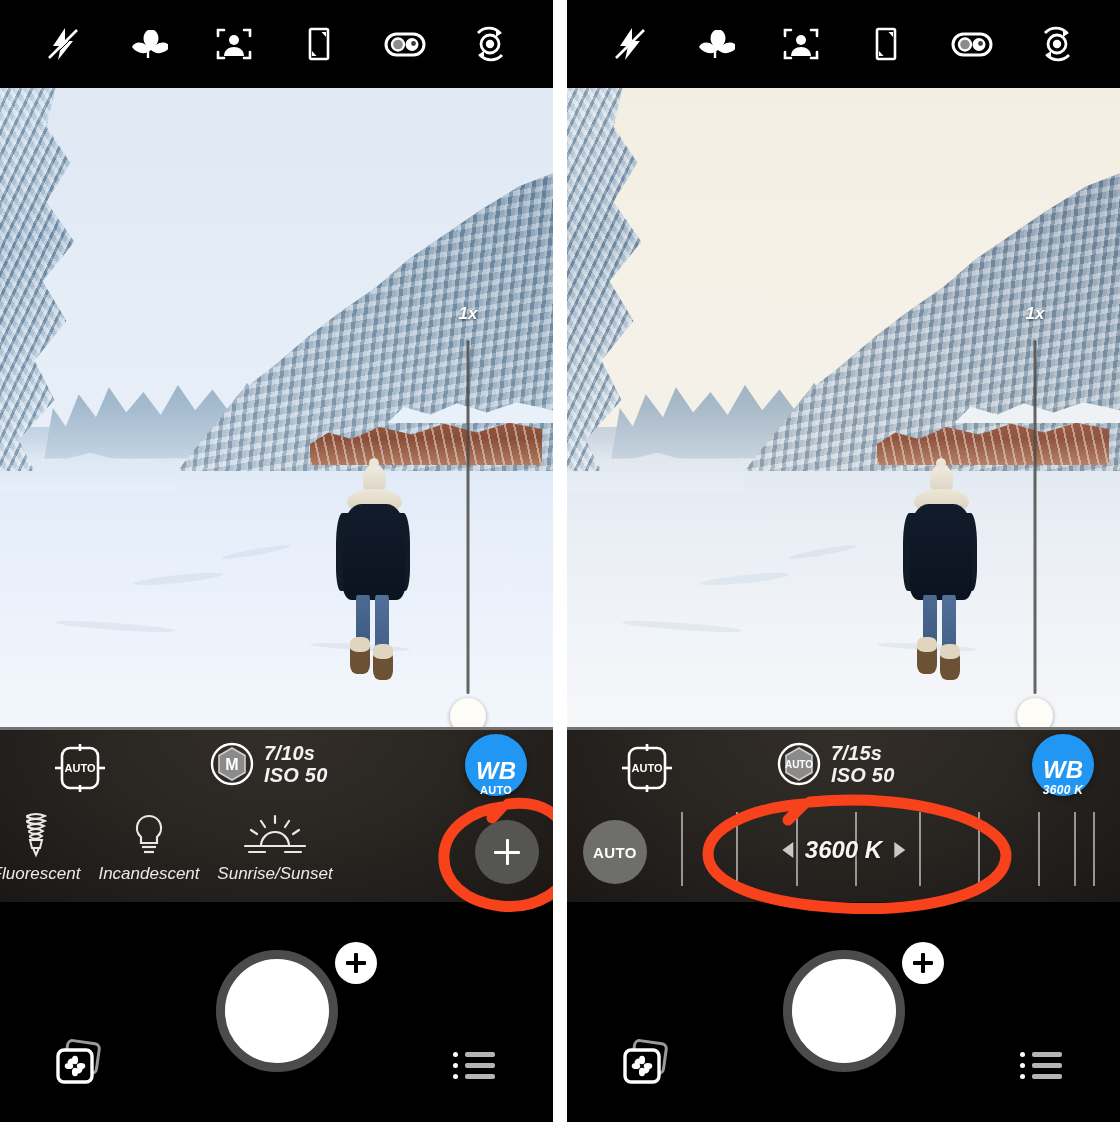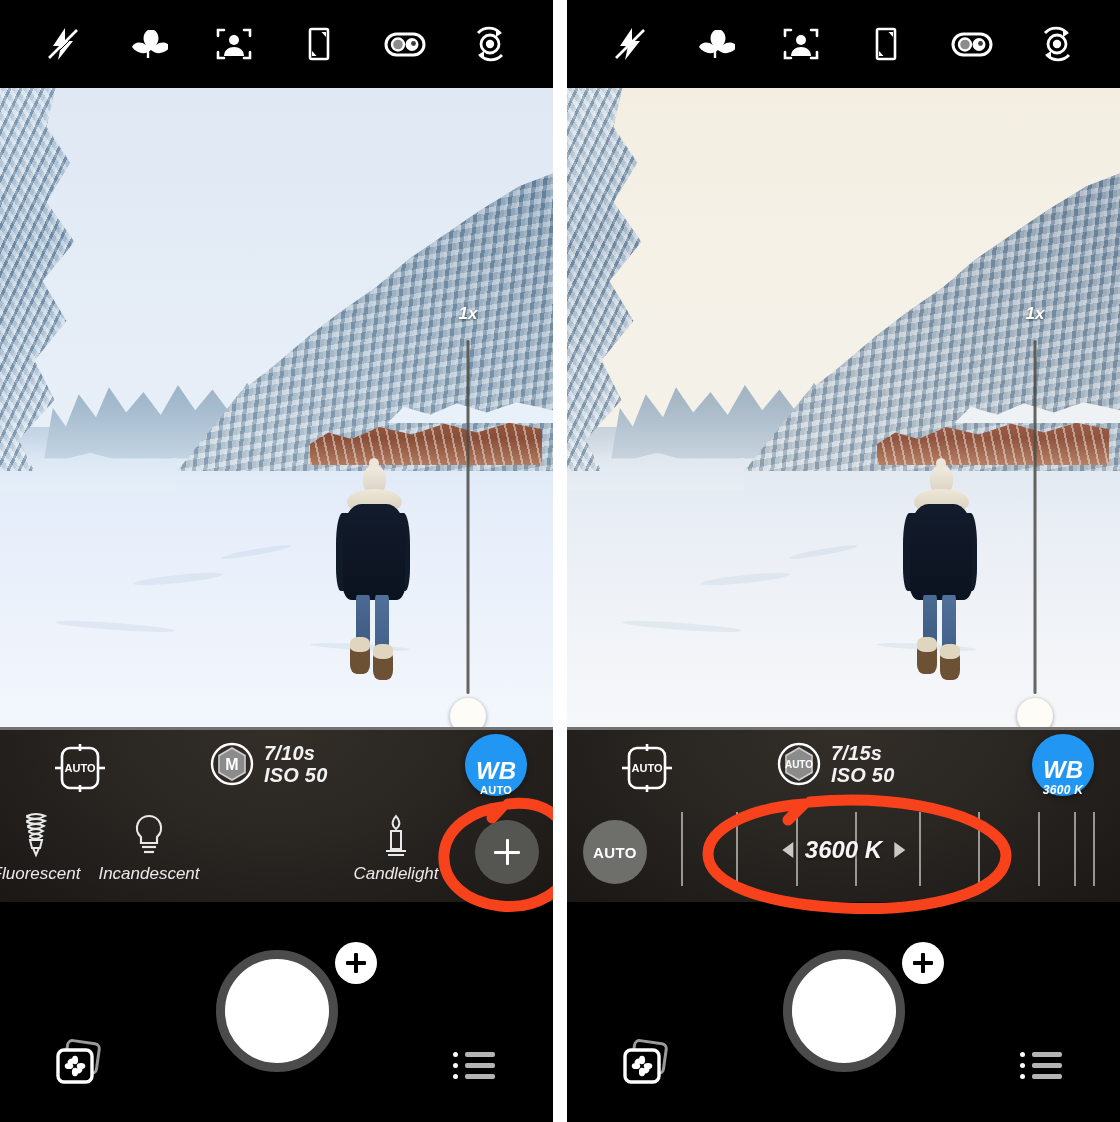--- a/index.html
+++ b/index.html
@@ -400,32 +400,39 @@
           <div class="p-ico">
             <svg width="40" height="50" viewBox="0 0 40 50">
               <path d="M20 6 a12 12 0 0 1 8 21 l0 6 h-16 l0 -6 a12 12 0 0 1 8 -21 z" fill="none" stroke="#e9e9e9" stroke-width="2.2"></path>
               <line x1="13" y1="37" x2="27" y2="37" stroke="#e9e9e9" stroke-width="2.2"></line>
               <line x1="15" y1="42" x2="25" y2="42" stroke="#e9e9e9" stroke-width="2.2"></line>
             </svg>
           </div>
           <div class="p-label">Incandescent</div>
         </div>
 
-
-        <div class="preset" style="left:332px;">
+        <div class="preset" style="left:211px;">
           <div class="p-ico">
-            <svg width="34" height="50" viewBox="0 0 34 50">
-              <path d="M17 6 c4 5 5 9 0 13 c-5 -4 -4 -8 0 -13 z" fill="none" stroke="#e9e9e9" stroke-width="2"></path>
-              <rect x="12" y="21" width="10" height="18" fill="none" stroke="#e9e9e9" stroke-width="2"></rect>
-              <line x1="7" y1="41" x2="27" y2="41" stroke="#e9e9e9" stroke-width="2"></line>
-              <line x1="9" y1="45" x2="25" y2="45" stroke="#e9e9e9" stroke-width="2"></line>
+            <svg width="76" height="50" viewBox="0 0 76 50">
+              <g stroke="#e9e9e9" stroke-width="2.2" stroke-linecap="round" fill="none">
+                <path d="M38 6 v7"></path>
+                <path d="M24 11 l4 6"></path>
+                  <path d="M52 11 l-4 6"></path>
+                <path d="M14 20 l6 4"></path>
+                  <path d="M62 20 l-6 4"></path>
+                <path d="M24 36 a14 14 0 0 1 28 0"></path>
+                <path d="M8 36 h60"></path>
+                <path d="M12 42 h16"></path>
+                  <path d="M48 42 h16"></path>
+              </g>
             </svg>
           </div>
-          <div class="p-label">Candlelight</div>
-        </div>
+          <div class="p-label">Sunrise/Sunset</div>
+        </div>
+
 
         <div class="plus-btn"></div>
       </div>
     </div>
 
     <div class="annot" style="left:430px; top:790px; width:150px; height:125px;">
       <svg width="150" height="125" viewBox="0 0 150 125">
         <path d="M78 14 C123 8 146 40 142 70 C138 102 104 120 70 116 C36 112 12 92 14 64 C16 38 42 20 72 17 L62 28" fill="none" stroke="#f8421c" stroke-width="11" stroke-linecap="round"></path>
       </svg>
     </div>

